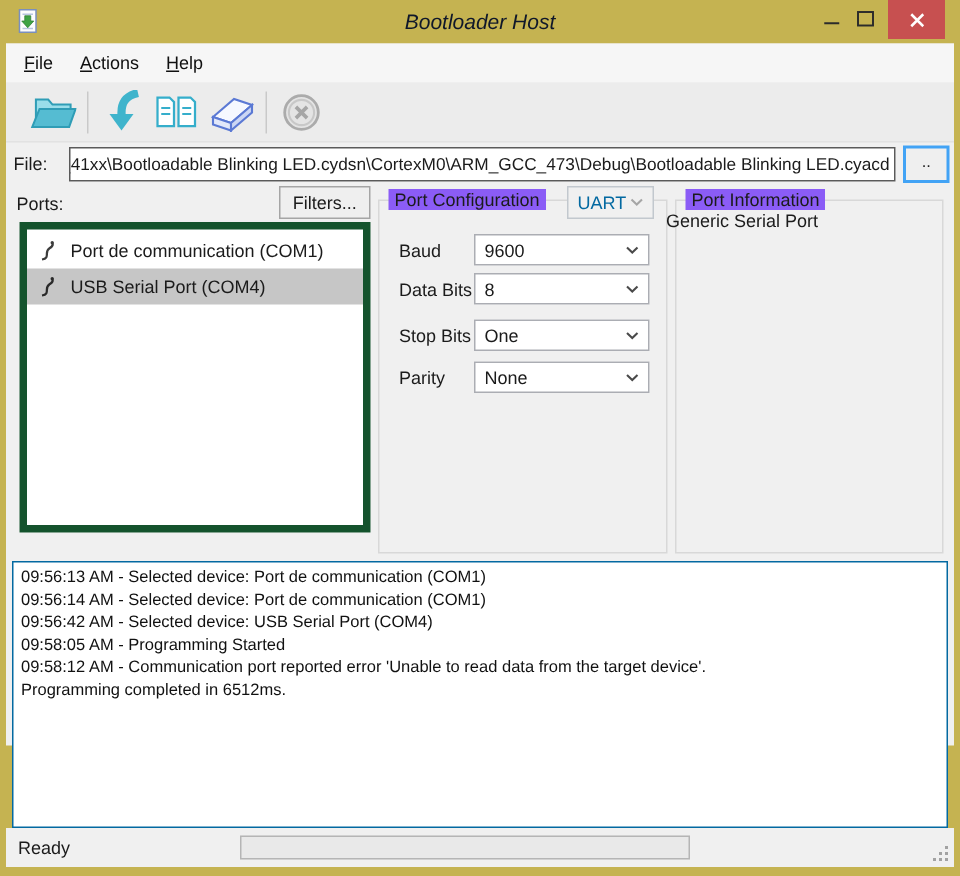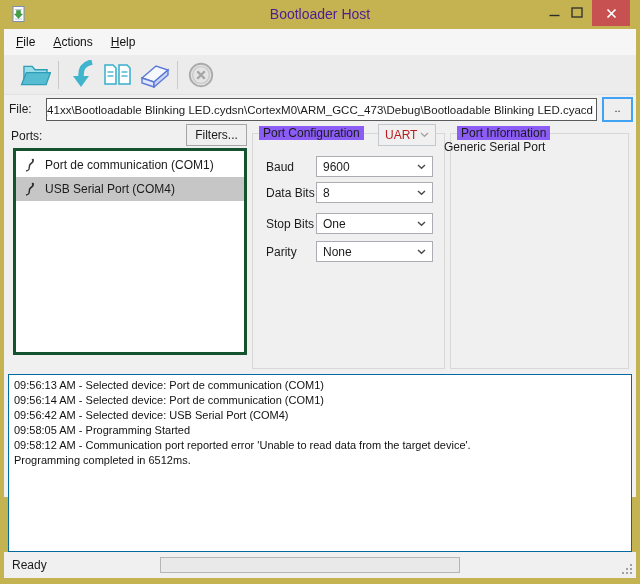--- a/index.html
+++ b/index.html
@@ -7,21 +7,21 @@
   .window {
     position:relative; width:640px; height:584px;
     background:#C5B351; outline:1px solid #96893E;
     font-family:"Liberation Sans", sans-serif; color:#1B1B1B;
     overflow:hidden;
   }
   
   .titlebar { position:absolute; left:0; top:0; width:640px; height:29px; }
   .app-icon { position:absolute; left:10px; top:5px; width:17px; height:19px; }
   .win-title { position:absolute; left:0; right:0; top:0; height:29px; text-align:center;
-    line-height:28px; font-size:14px; color:#4c1d95; }
+    line-height:28px; font-size:14px; color:#0f172a;font-style:italic; }
   .cap-btn { position:absolute; top:0; display:flex; align-items:center; justify-content:center; }
   .btn-min { left:543px; width:22px; height:25px; }
   .btn-max { left:566px; width:22px; height:25px; }
   .btn-close { left:592px; width:38px; height:26px; background:#C75050; }
   
   .client { position:absolute; left:4px; top:29px; width:632px; height:468px; background:#F0F0F0; }
   
   .menubar { position:absolute; left:0; top:0; width:632px; height:26px; background:#F6F6F6;
     display:flex; align-items:stretch; padding-left:3px; }
   .menu-item { padding:0 9px; display:flex; align-items:center; font-size:12px; color:#101010; }
@@ -38,31 +38,31 @@
     display:flex; align-items:center; justify-content:flex-end; overflow:hidden; padding:0 3px; }
   .file-input span { white-space:nowrap; }
   .browse-btn { position:absolute; left:598px; top:68px; width:31px; height:25px;
     border:2px solid #42A3F5; background:#EFEFEF; font-size:11px; line-height:19px;
     text-align:center; color:#222; }
   
   .ports-label { position:absolute; left:7px; top:100px; font-size:12px; }
   .filters-btn { position:absolute; left:182px; top:95px; width:61px; height:22px;
     border:1px solid #A5A5A5; background:#EFEFEF; font-size:12px; text-align:center; line-height:20px; }
   .ports-list { position:absolute; left:9px; top:119px; width:234px; height:207px;
-    background:#FFFFFF; border:3px solid #14532d; padding-top:2px; }
+    background:#FFFFFF; border:5px solid #14532d; padding-top:2px; }
   .port-row { height:24px; display:flex; align-items:center; gap:9px; padding-left:8px; font-size:12px; }
   .port-row.selected { background:#C6C6C6; }
   .port-icon { width:12px; height:15px; flex:0 0 auto; }
   
   .groupbox { position:absolute; border:1px solid #D8D8D8; }
   .group-config { left:248px; top:104px; width:193px; height:236px; }
   .group-info   { left:446px; top:104px; width:179px; height:236px; }
   .group-title { position:absolute; top:-8px; left:6px; background:#8b5cf6; padding:0 4px; font-size:12px; white-space:nowrap; }
   .uart-combo { position:absolute; left:374px; top:95px; width:58px; height:22px;
-    border:1px solid #C2C8CE; background:#F0F0F0; color:#b91c1c;
+    border:1px solid #C2C8CE; background:#F0F0F0; color:#0369a1;
     display:flex; align-items:center; justify-content:space-between; padding:0 6px; font-size:12px; }
   .cfg-row { position:absolute; left:13px; width:167px; height:21px;
     display:flex; align-items:center; justify-content:space-between; font-size:12px; }
   .combo { width:117px; height:21px; border:1px solid #ABADB3; background:#FFFFFF;
     display:flex; align-items:center; justify-content:space-between; padding:0 6px; font-size:12px; }
   .info-text { position:absolute; left:-7px; top:6px; font-size:12px; white-space:nowrap; }
   
   .log-label { position:absolute; left:5px; top:329px; font-size:15px;margin-top:48px; }
   .log-box { position:absolute; left:4px; top:345px; width:624px; height:178px;
     background:#FFFFFF; border:1px solid #0369a1; padding:3px 5px; overflow:hidden; }

